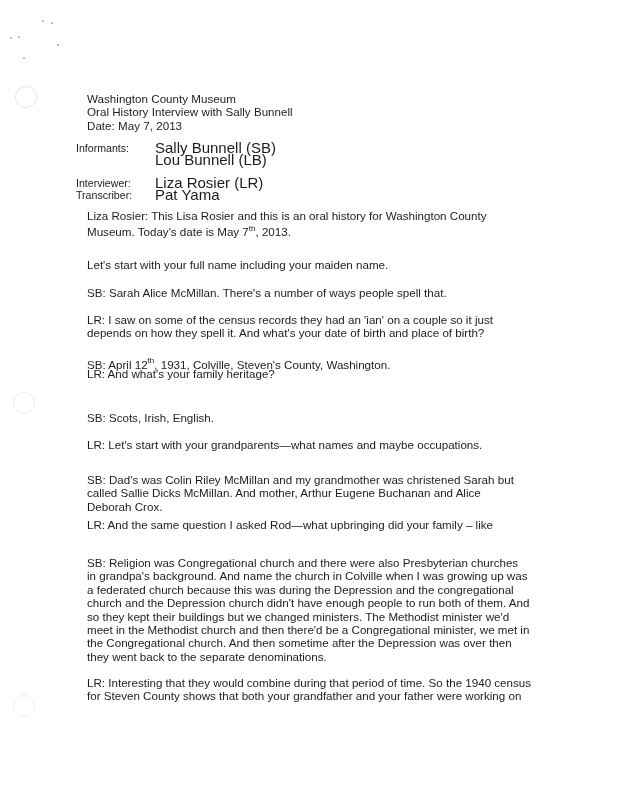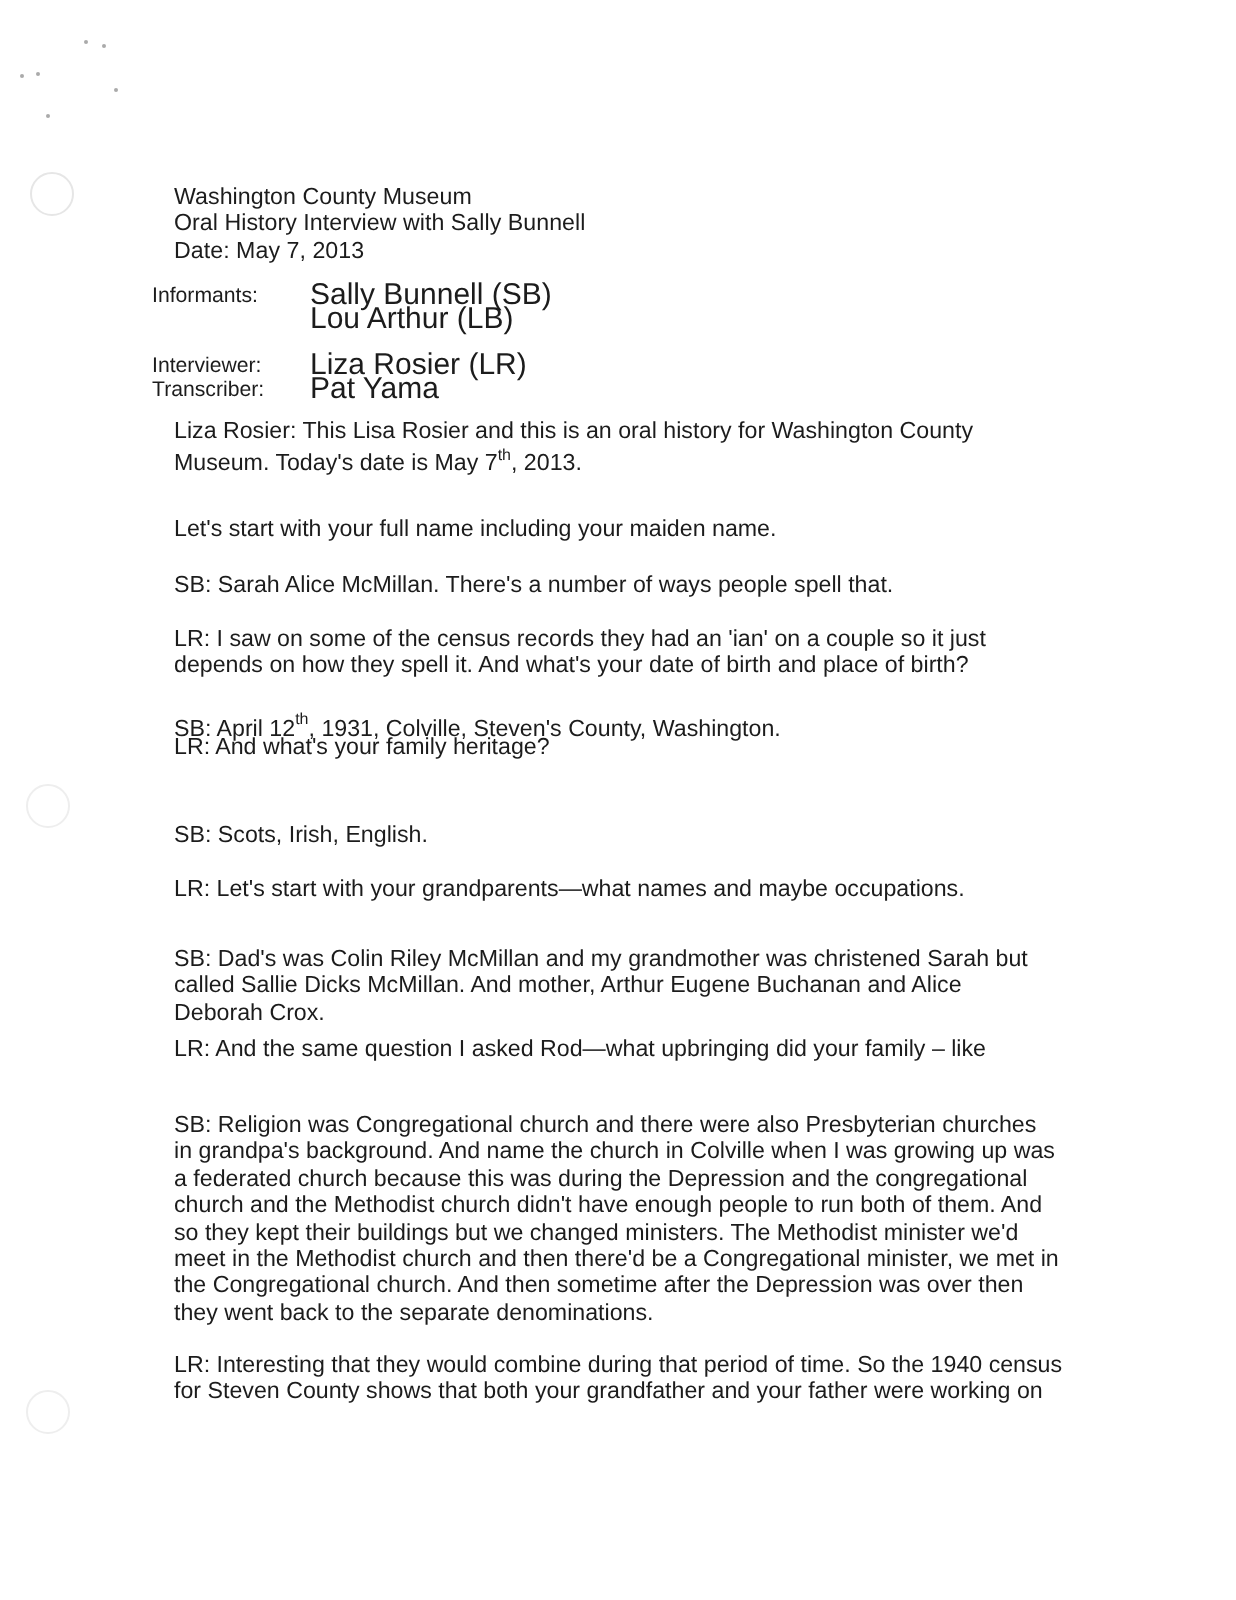--- a/index.html
+++ b/index.html
@@ -31,21 +31,21 @@
   <div class="hole" style="left:15px;top:86px;"></div>
   <div class="hole" style="left:13px;top:392px;border-color:#eee;"></div>
   <div class="hole" style="left:13px;top:695px;border-color:#eee;"></div>
 
   <div class="ln" style="top:92px;">Washington County Museum</div>
   <div class="ln" style="top:105px;">Oral History Interview with Sally Bunnell</div>
   <div class="ln" style="top:119px;">Date: May 7, 2013</div>
 
   <div class="meta-label" style="top:142px;">Informants:</div>
   <div class="meta-val" style="top:142px;">Sally Bunnell (SB)</div>
-  <div class="meta-val" style="top:154px;">Lou Arthur (LB)</div>
+  <div class="meta-val" style="top:154px;">Lou Bunnell (LB)</div>
   <div class="meta-label" style="top:177px;">Interviewer:</div>
   <div class="meta-val" style="top:177px;">Liza Rosier (LR)</div>
   <div class="meta-label" style="top:189px;">Transcriber:</div>
   <div class="meta-val" style="top:189px;">Pat Yama</div>
 
   <div class="para" style="top:209px;">
     <div>Liza Rosier: This Lisa Rosier and this is an oral history for Washington County</div>
     <div style="margin-top:3px;">
       <span>Museum. Today's date is May 7</span><sup>th</sup><span>, 2013.</span>
     </div>
@@ -89,21 +89,21 @@
   </div>
 
   <div class="para" style="top:518px;">
     <div>LR: And the same question I asked Rod—what upbringing did your family – like</div>
   </div>
 
   <div class="para" style="top:556px;">
     <div>SB: Religion was Congregational church and there were also Presbyterian churches</div>
     <div>in grandpa's background. And name the church in Colville when I was growing up was</div>
     <div>a federated church because this was during the Depression and the congregational</div>
-    <div>church and the Methodist church didn't have enough people to run both of them. And</div>
+    <div>church and the Depression church didn't have enough people to run both of them. And</div>
     <div>so they kept their buildings but we changed ministers. The Methodist minister we'd</div>
     <div>meet in the Methodist church and then there'd be a Congregational minister, we met in</div>
     <div>the Congregational church. And then sometime after the Depression was over then</div>
     <div>they went back to the separate denominations.</div>
   </div>
 
   <div class="para" style="top:676px;">
     <div>LR: Interesting that they would combine during that period of time. So the 1940 census</div>
     <div>for Steven County shows that both your grandfather and your father were working on</div>
   </div>

